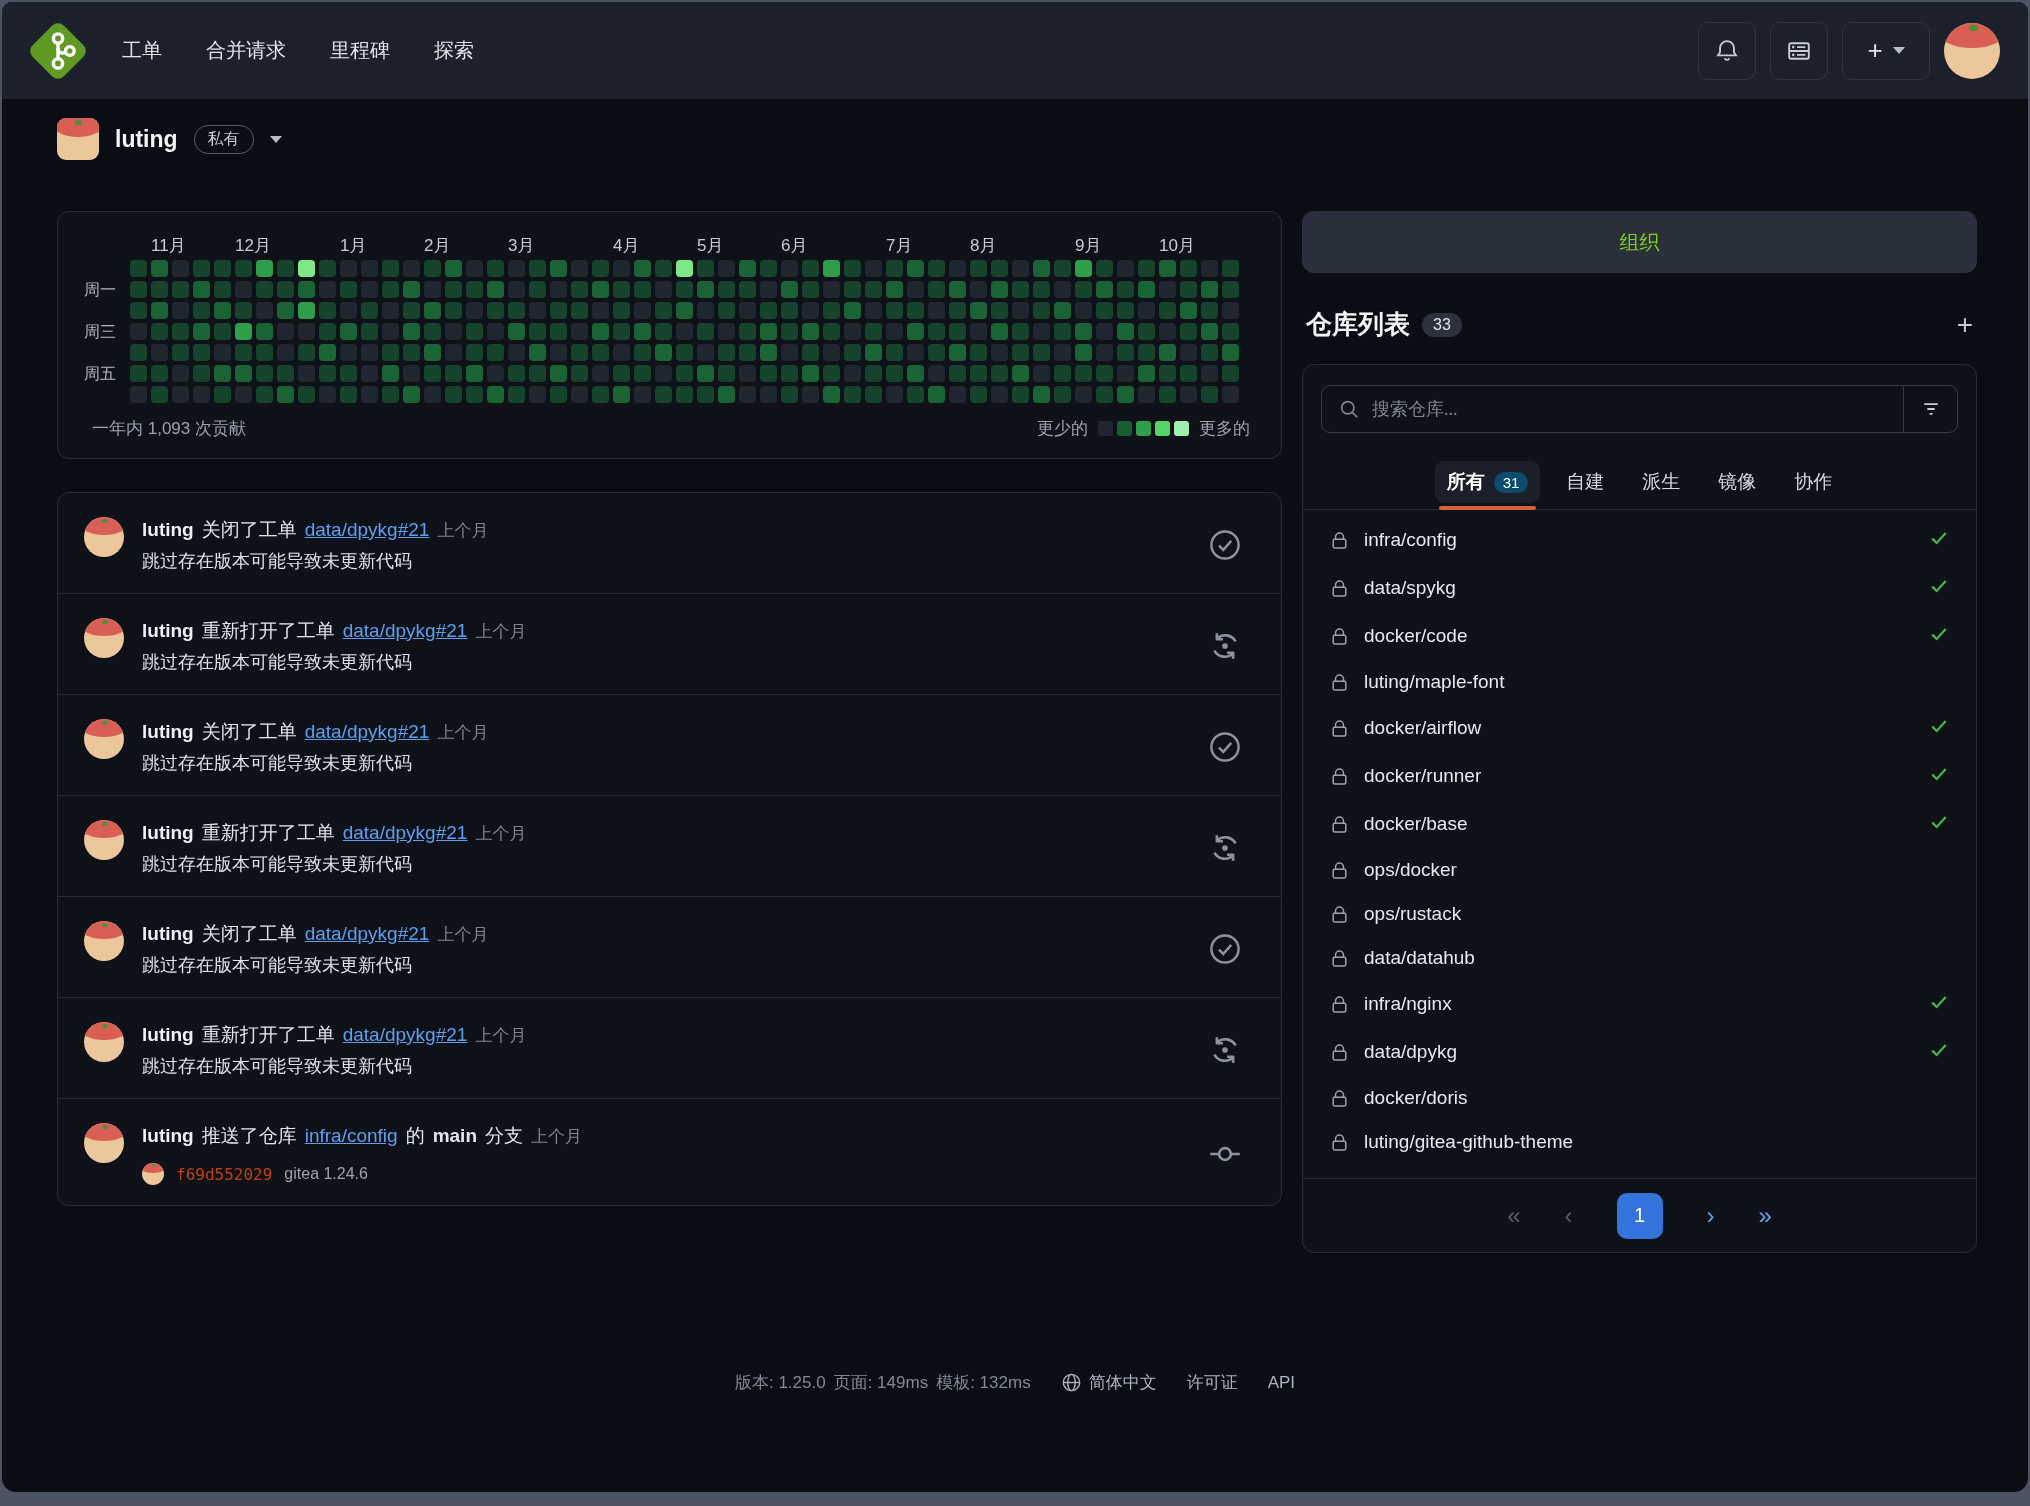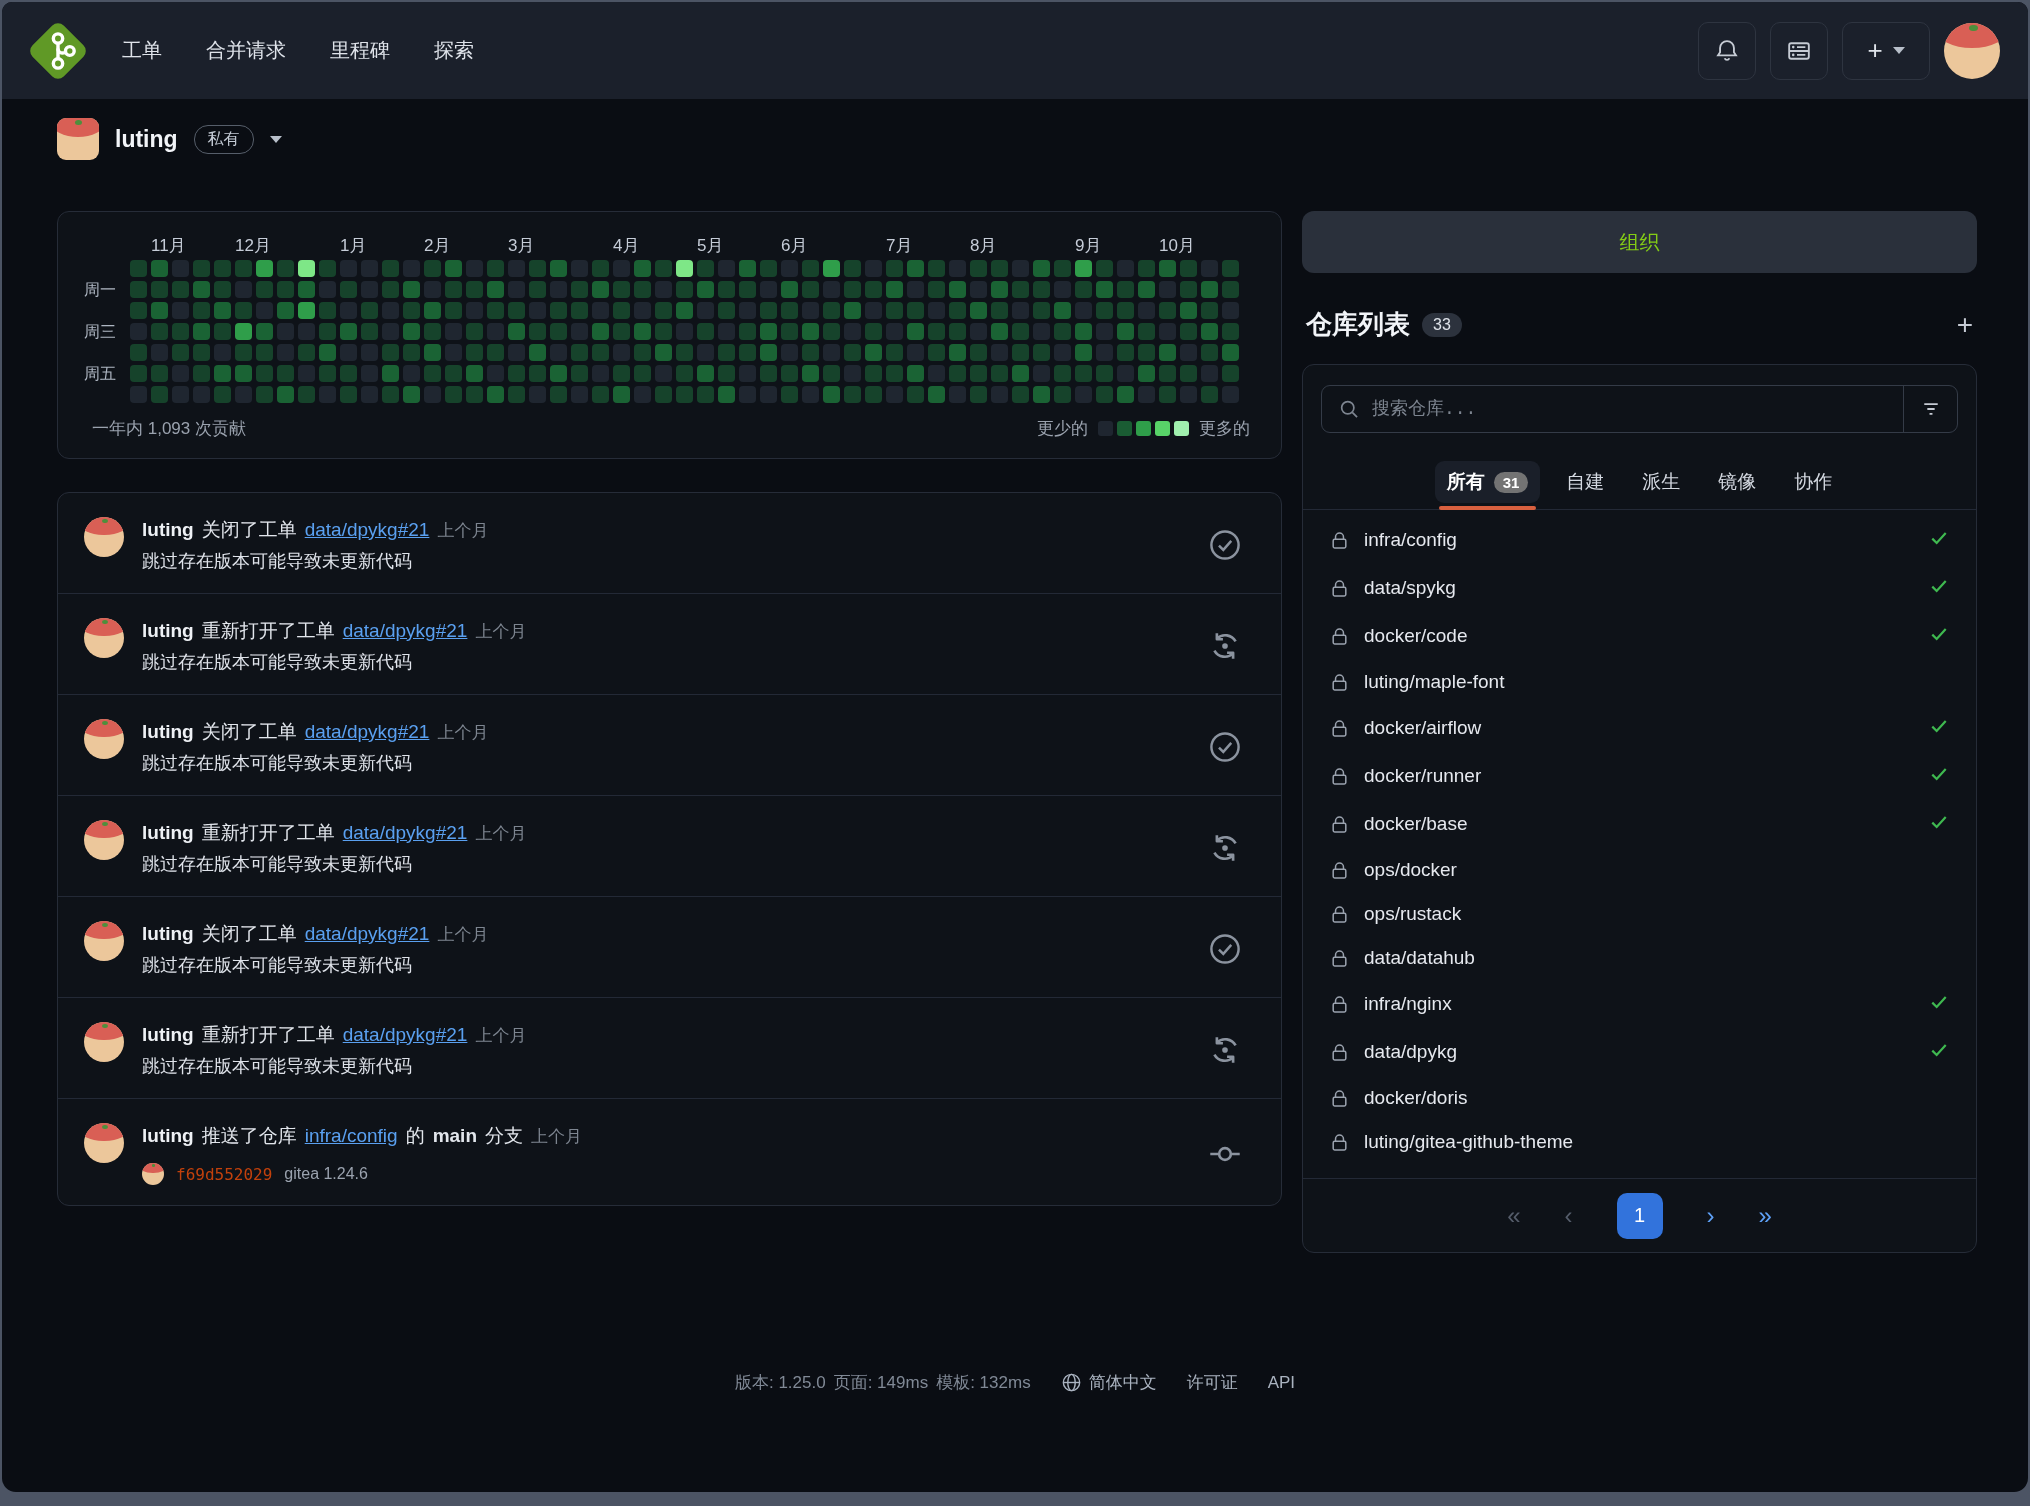--- a/index.html
+++ b/index.html
@@ -76,30 +76,30 @@
   .seg-tab { flex:1; display:flex; align-items:center; justify-content:center; font-size:20px; color:#84cc16; cursor:pointer; }
   .seg-tab.active { background:#07090d; border:1px solid #3c434f; border-radius:12px; color:#ffffff; font-weight:bold; }
   .repo-head { display:flex; align-items:center; margin:34px 4px 22px; }
   .repo-head-title { color:#f2f4f8; font-size:26px; font-weight:bold; }
   .count-badge { background:#2c323d; color:#dfe3ea; font-size:16px; border-radius:13px; padding:3px 11px; margin-left:12px; }
   .plus-icon { margin-left:auto; color:#c6cbd4; font-size:28px; cursor:pointer; line-height:1; }
 
   .repo-card { padding-top:20px; }
   .search-wrap { display:flex; margin:0 18px 16px; border:1px solid #343b47; border-radius:9px; height:48px; overflow:hidden; }
   .search-input { flex:1; display:flex; align-items:center; gap:12px; padding:0 16px; }
-  .search-input input { flex:1; background:transparent; border:none; outline:none; color:#dfe3ea; font-size:18px; font-family:Liberation Mono, monospace; }
+  .search-input input { flex:1; background:transparent; border:none; outline:none; color:#dfe3ea; font-size:18px; font-family:Liberation Serif, serif; }
   .search-input input::placeholder { color:#7d8590; }
   .filter-btn { width:54px; border-left:1px solid #343b47; display:flex; align-items:center; justify-content:center; cursor:pointer; }
 
   .filter-tabs { display:flex; justify-content:center; align-items:center; gap:34px; padding:10px 0 0; border-bottom:1px solid #232936; }
   .ftab { color:#d4d9e1; font-size:19px; padding:10px 2px 14px; cursor:pointer; position:relative; }
   .ftab.active { font-weight:bold; color:#ffffff; }
   .ftab.active .ftab-pill { background:#1a1f29; border-radius:9px; padding:8px 12px; margin:-8px -12px; display:inline-flex; align-items:center; gap:9px; }
   .ftab.active::after { content:""; position:absolute; left:-6px; right:-6px; bottom:-1px; height:4px; background:#d9603f; border-radius:2px; }
-  .ftab .fcount { background:#737373; border-radius:12px; font-size:15px; padding:2px 9px; font-weight:bold; }
+  .ftab .fcount { background:#0c4a6e; border-radius:12px; font-size:15px; padding:2px 9px; font-weight:normal; }
 
   .repo-list { padding:6px 0 4px; }
   .repo-row { display:flex; align-items:center; gap:14px; padding:11px 26px; cursor:pointer; }
   .repo-row svg.lock { stroke:#9aa2ae; flex:none; }
   .repo-name { color:#e6e9ef; font-size:19px; }
   .repo-check { margin-left:auto; color:#3fb950; }
   .repo-check svg { stroke:#3fb950; }
 
   .pagination { border-top:1px solid #232936; height:74px; display:flex; align-items:center; justify-content:center; gap:44px; margin-top:10px; }
   .page-btn { font-size:24px; color:#5ea1f7; cursor:pointer; background:transparent; border:none; font-family:inherit; }

